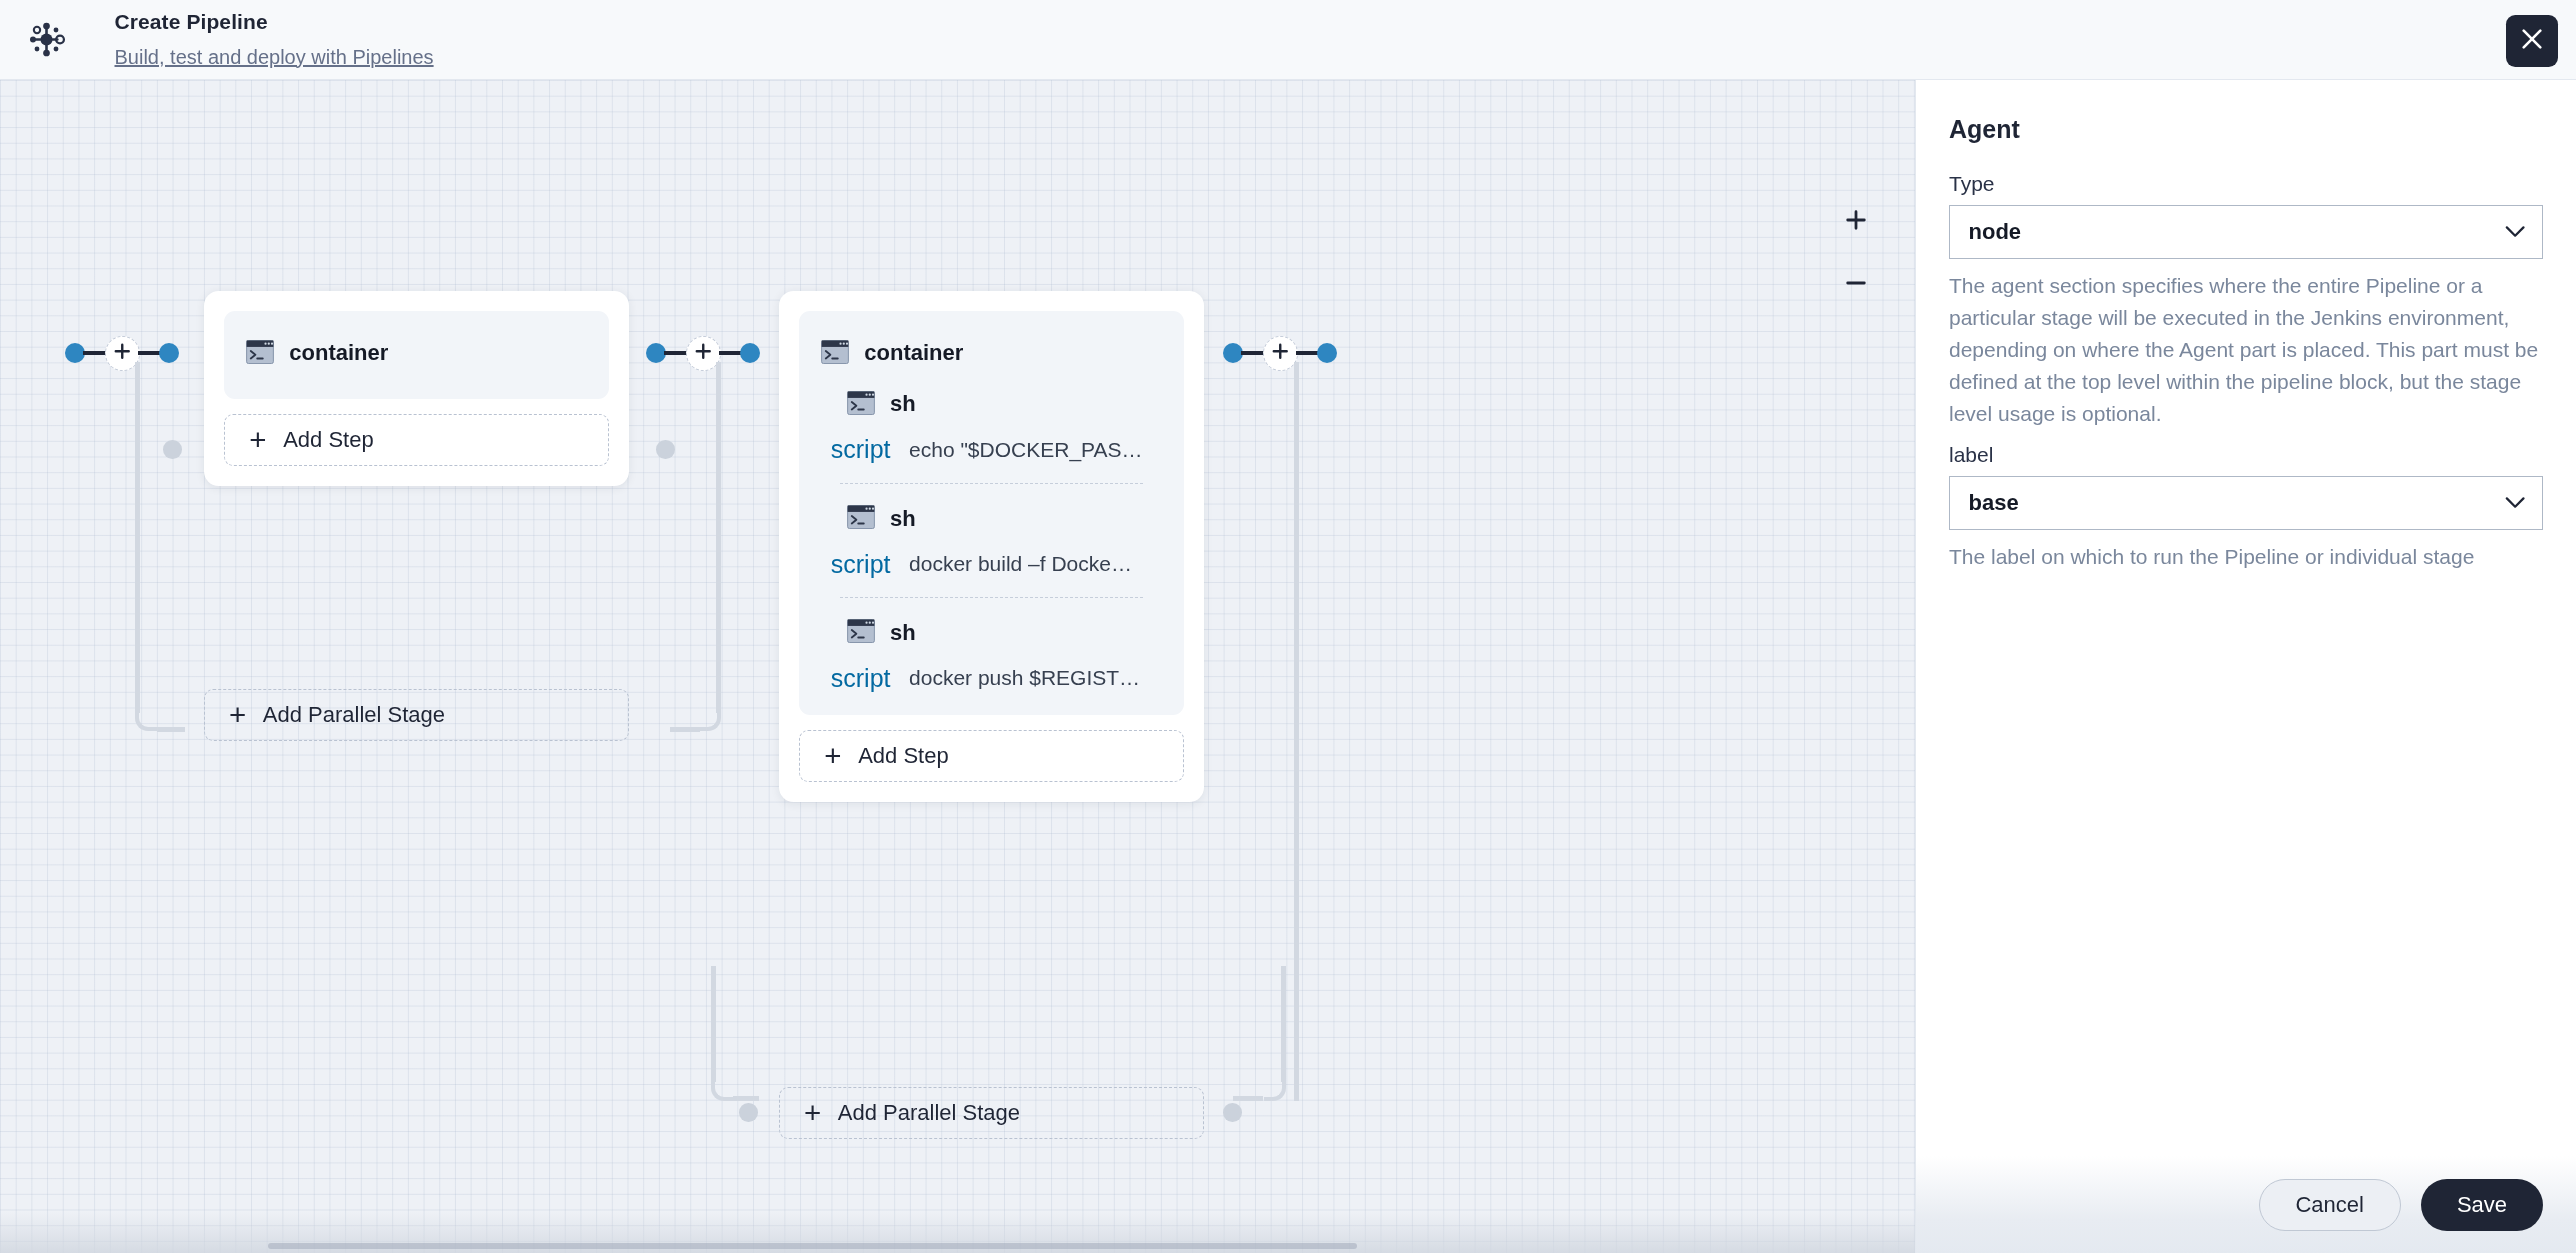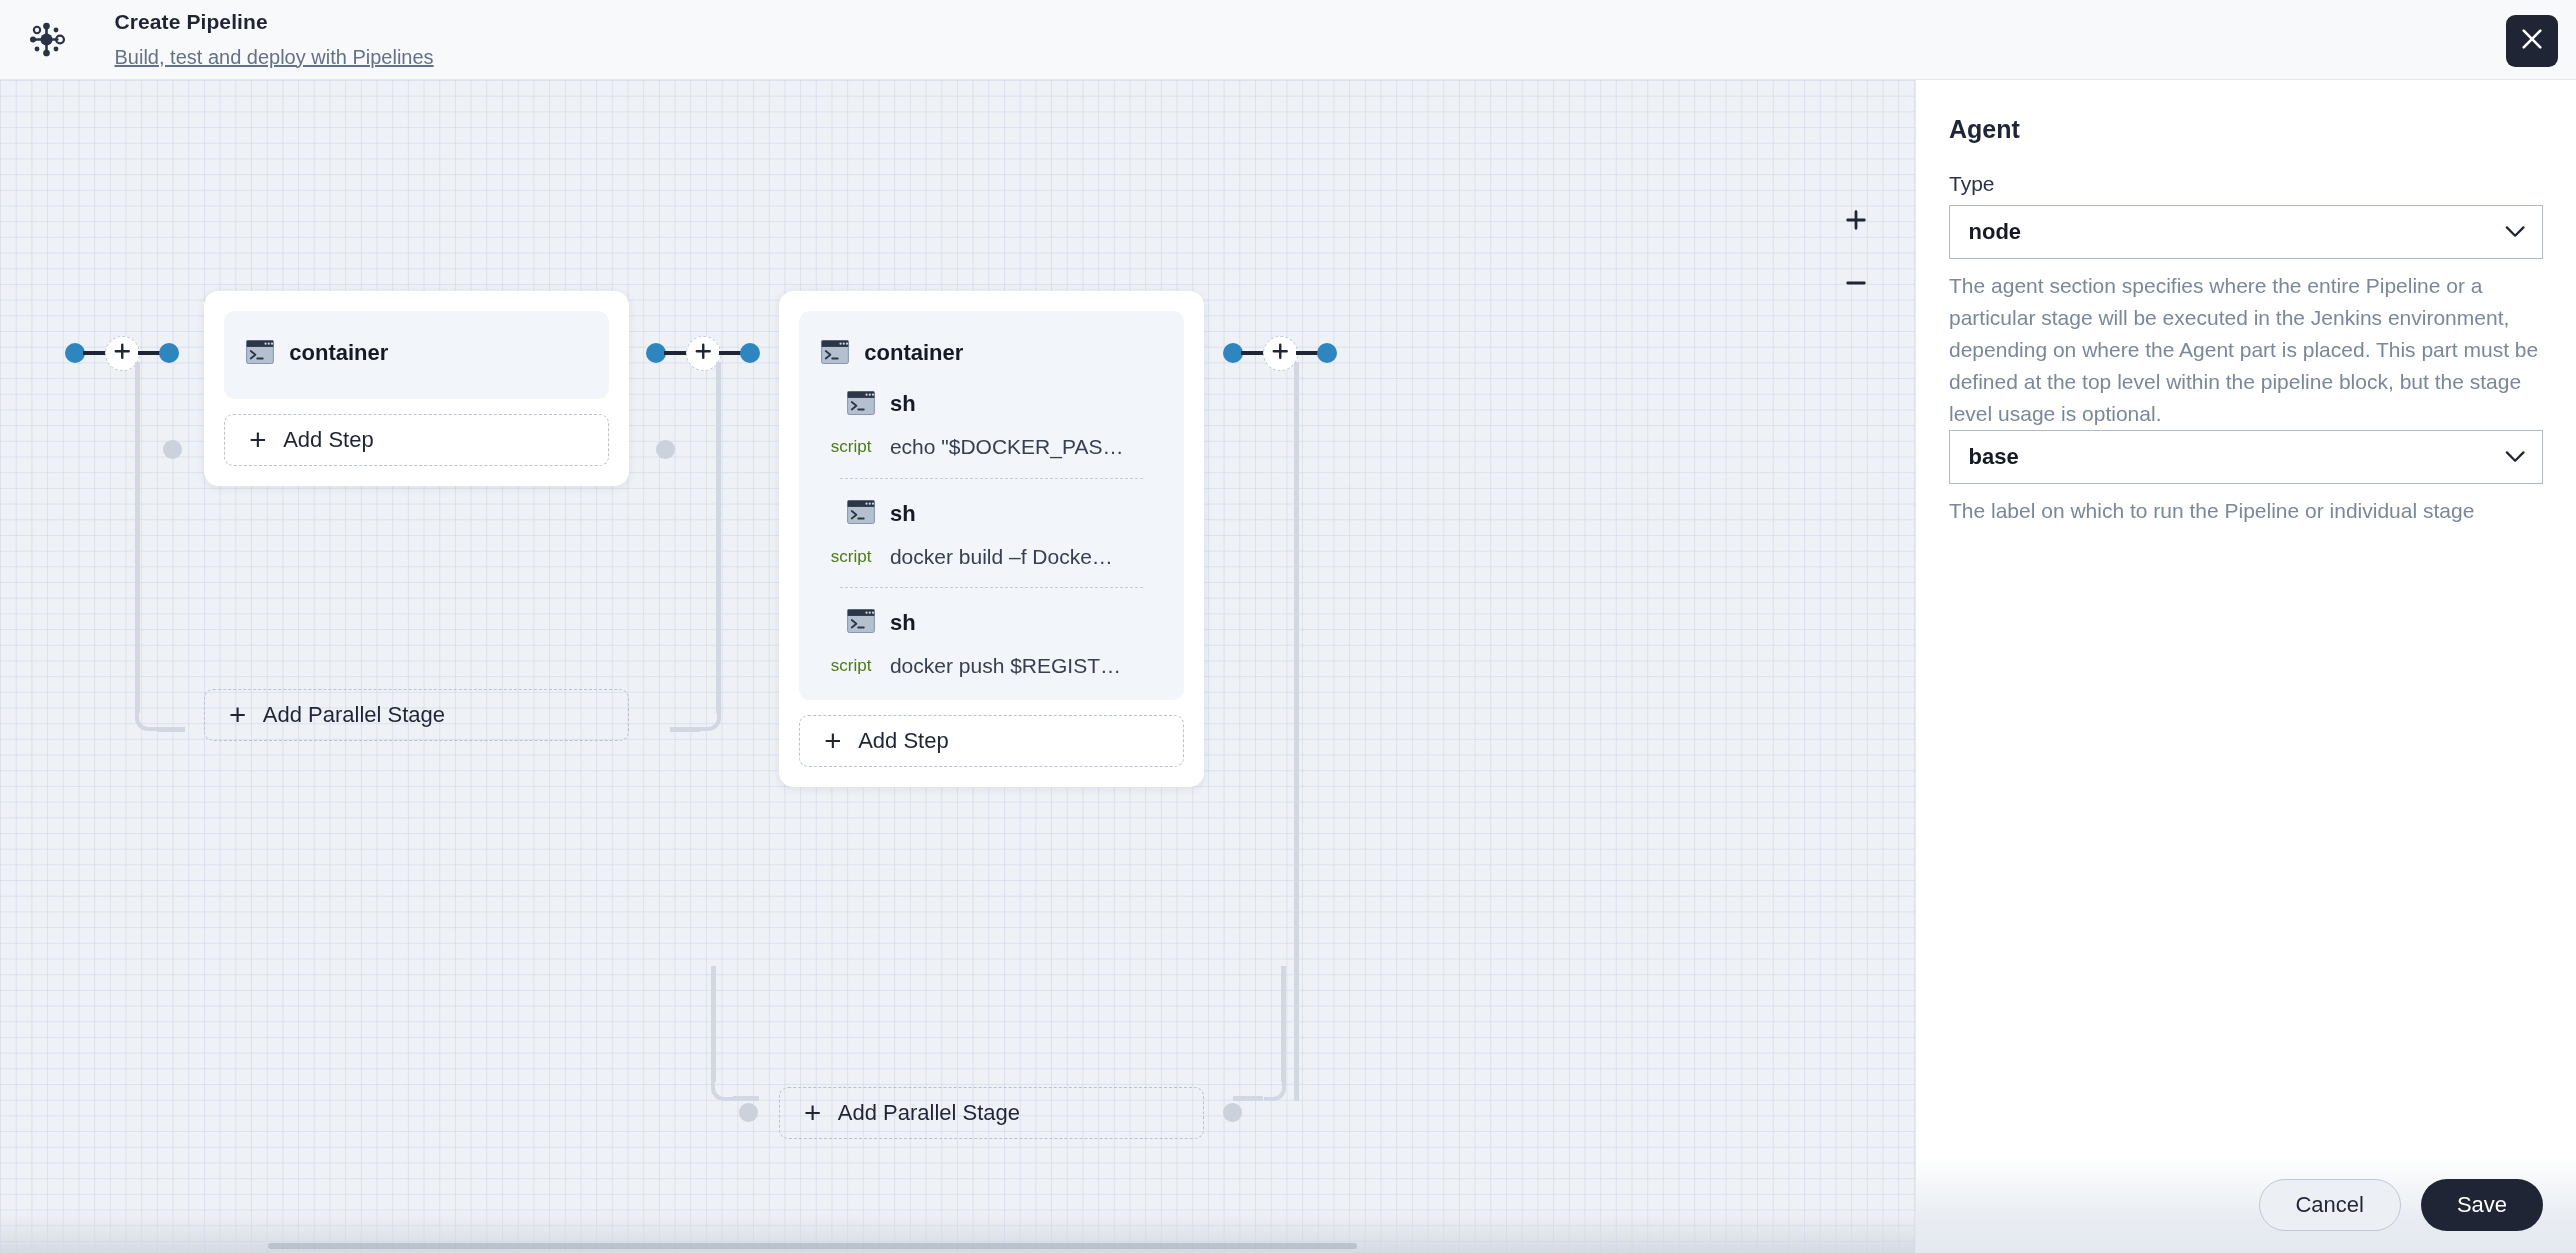--- a/index.html
+++ b/index.html
@@ -137,21 +137,21 @@
     display: flex; align-items: center; gap: 14.8px;
     padding: 12px 3.7px;
   }
   .step-row.indent { padding-left: 18.5px; }
   .step-row.indent2 { padding-left: 29.5px; }
   .step-label { font-size: 22px; font-weight: bold; color: #151a26; }
   .script-row {
     display: flex; align-items: center; gap: 18.5px;
     padding: 5.5px 3.7px 13px 3.7px;
   }
-  .script-key { font-size: 17px; color: #4d7c0f; }
+  .script-key { font-size: 25px; color: #0369a1; }
   .script-val { font-size: 21px; color: #374050; white-space: nowrap; }
   .dashed-sep {
     border-top: 1.8px dashed #c6cedb; margin: 5.5px 22px 9.2px 22px;
   }
   .add-step-btn {
     margin-top: 14.8px;
     border: 1.8px dashed #b9c2d1; border-radius: 9.2px;
     height: 52px;
     display: flex; align-items: center; gap: 16.6px;
     padding-left: 24px;
@@ -475,20 +475,21 @@
     <div class="select-box">
       <span>node</span>
       <span class="select-caret">
         <svg width="20.3" height="13" viewBox="0 0 22 14">
           <path d="M2 2 L11 11 L20 2" stroke="#1f2535" stroke-width="2.4" fill="none" stroke-linecap="round" stroke-linejoin="round"></path>
         </svg>
       </span>
     </div>
     <div class="field-help">The agent section specifies where the entire Pipeline or a particular stage will be executed in the Jenkins environment, depending on where the Agent part is placed. This part must be defined at the top level within the pipeline block, but the stage level usage is optional.</div>
 
+    <div class="field-label" style="margin-top:13px;">label</div>
     <div class="select-box">
       <span>base</span>
       <span class="select-caret">
         <svg width="20.3" height="13" viewBox="0 0 22 14">
           <path d="M2 2 L11 11 L20 2" stroke="#1f2535" stroke-width="2.4" fill="none" stroke-linecap="round" stroke-linejoin="round"></path>
         </svg>
       </span>
     </div>
     <div class="field-help">The label on which to run the Pipeline or individual stage</div>
   </div>

